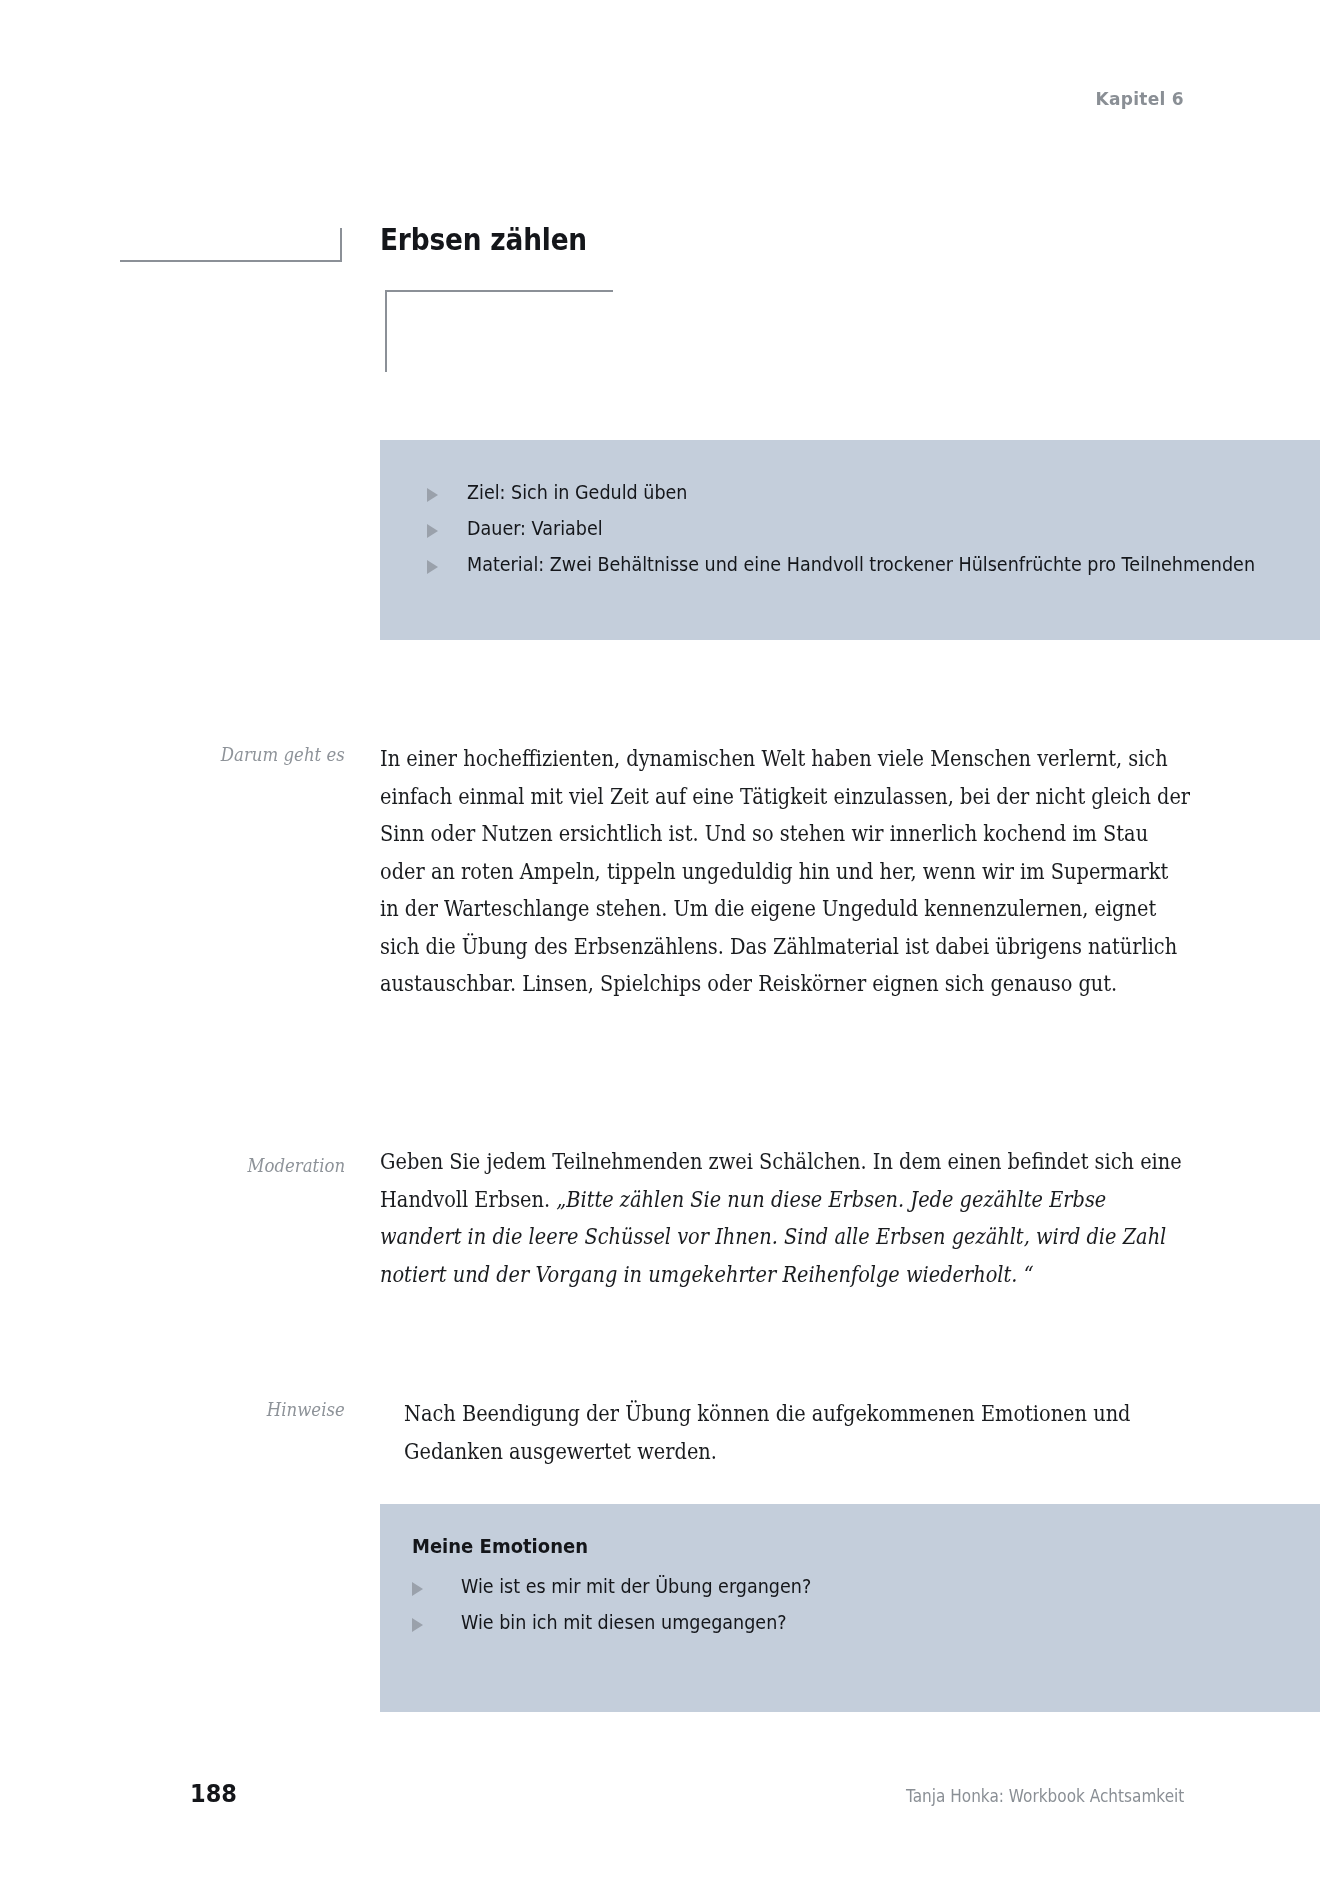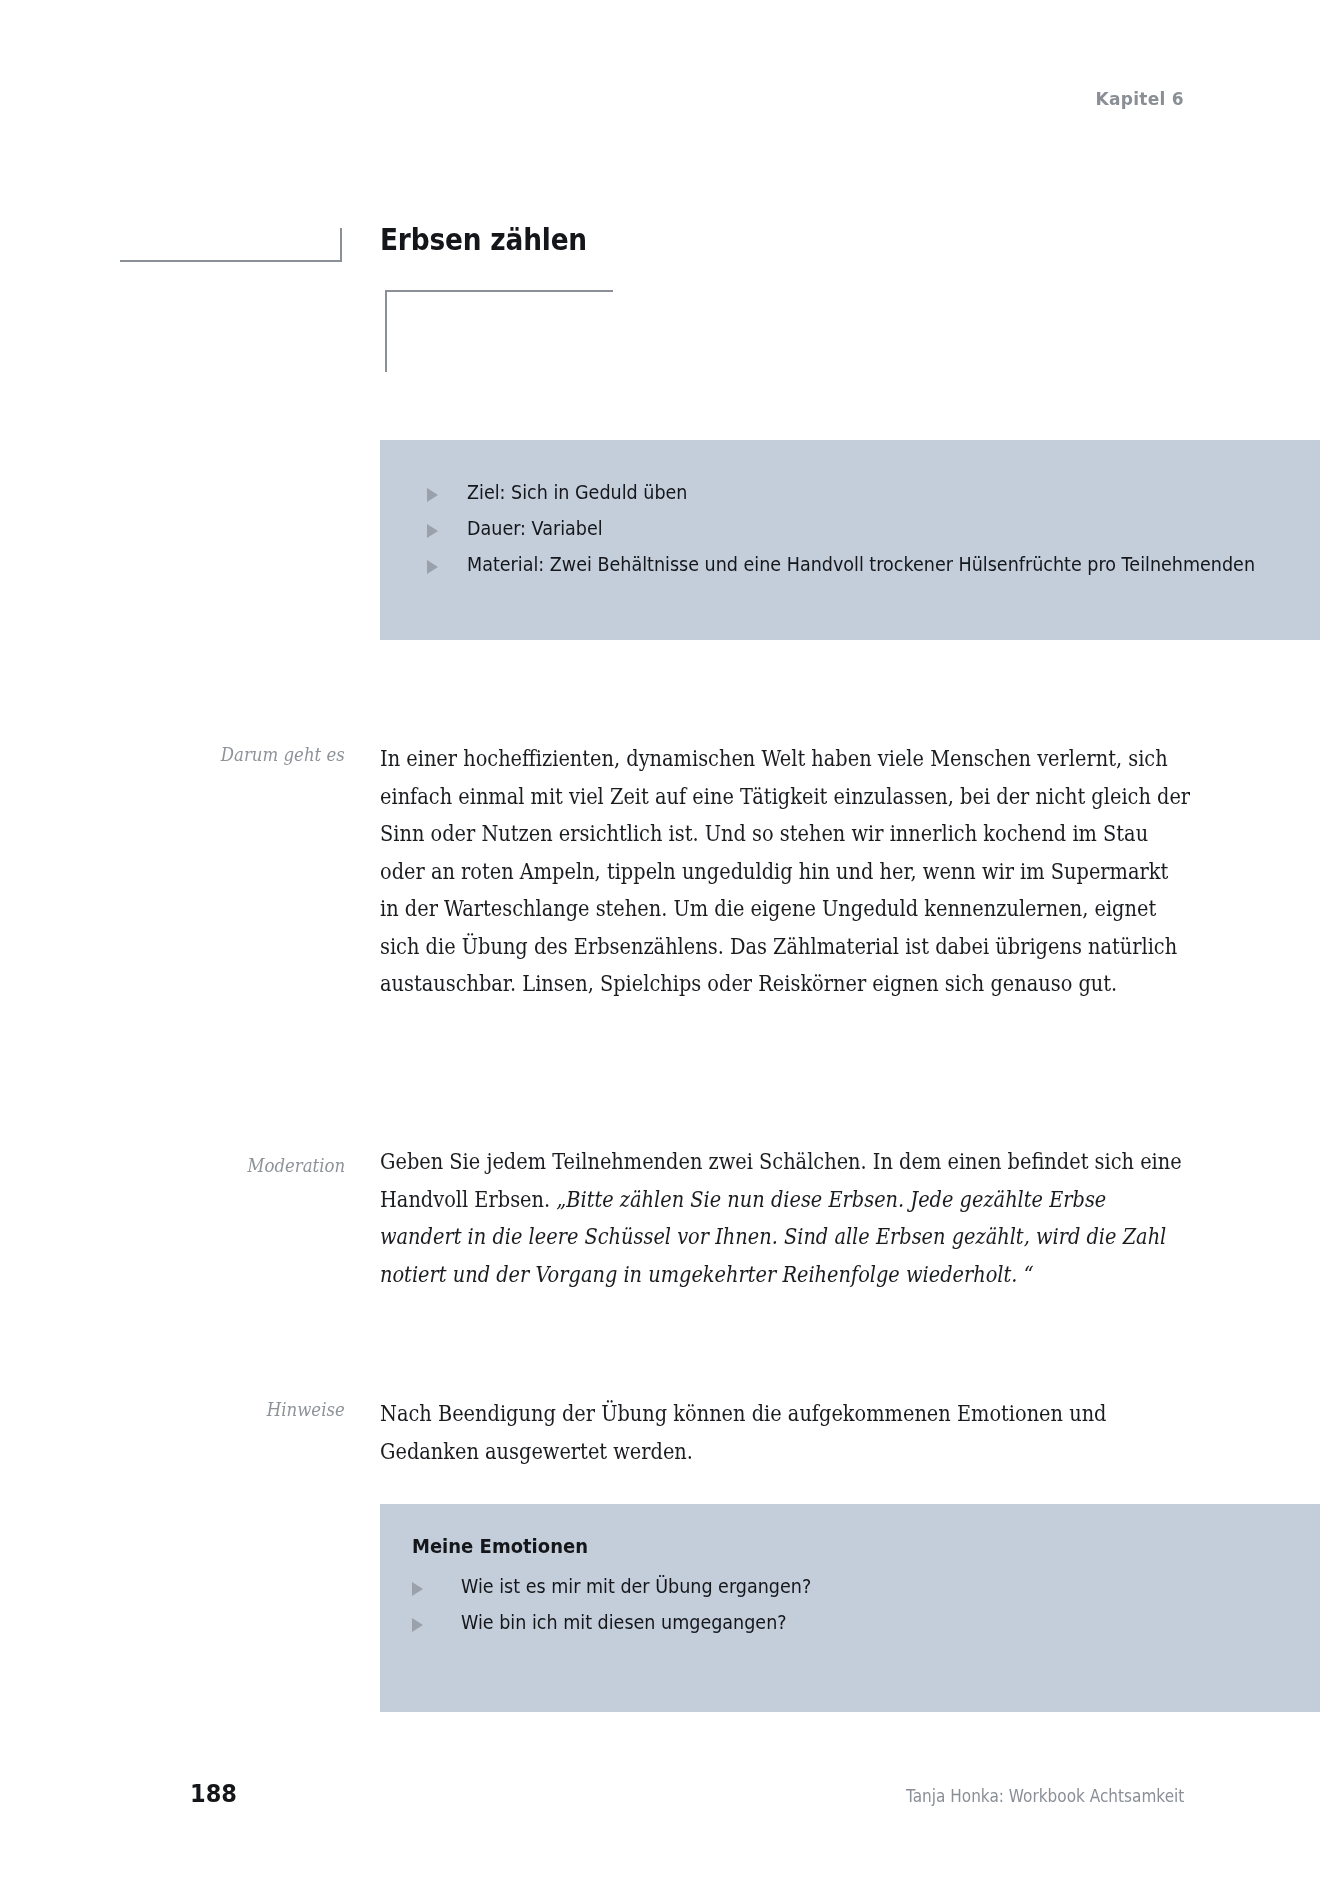--- a/index.html
+++ b/index.html
@@ -255,21 +255,21 @@
     </div>
     <div class="body">
       <span class="para"><span>Geben Sie jedem Teilnehmenden zwei Schälchen. In dem einen befindet sich eine Handvoll Erbsen. </span><em>„Bitte zählen Sie nun diese Erbsen. Jede gezählte Erbse wandert in die leere Schüssel vor Ihnen. Sind alle Erbsen gezählt, wird die Zahl notiert und der Vorgang in umgekehrter Reihenfolge wiederholt. “</em></span>
     </div>
   </div>
 
   <div class="block" style="top:1395px;">
     <div class="sidelabel" style="top:4px;">
       <span class="sl">Hinweise</span>
     </div>
-    <div class="body" style="width:830px;">
+    <div class="body" style="width:830px;margin-left:24px;">
       <span class="para">Nach Beendigung der Übung können die aufgekommenen Emotionen und Gedanken ausgewertet werden.</span>
     </div>
   </div>
 
   <div class="infobox bottom">
     <div class="bottom-inner">
       <div class="box-heading">Meine Emotionen</div>
       <ul class="bullets">
         <li>
           <span class="tri"></span>

